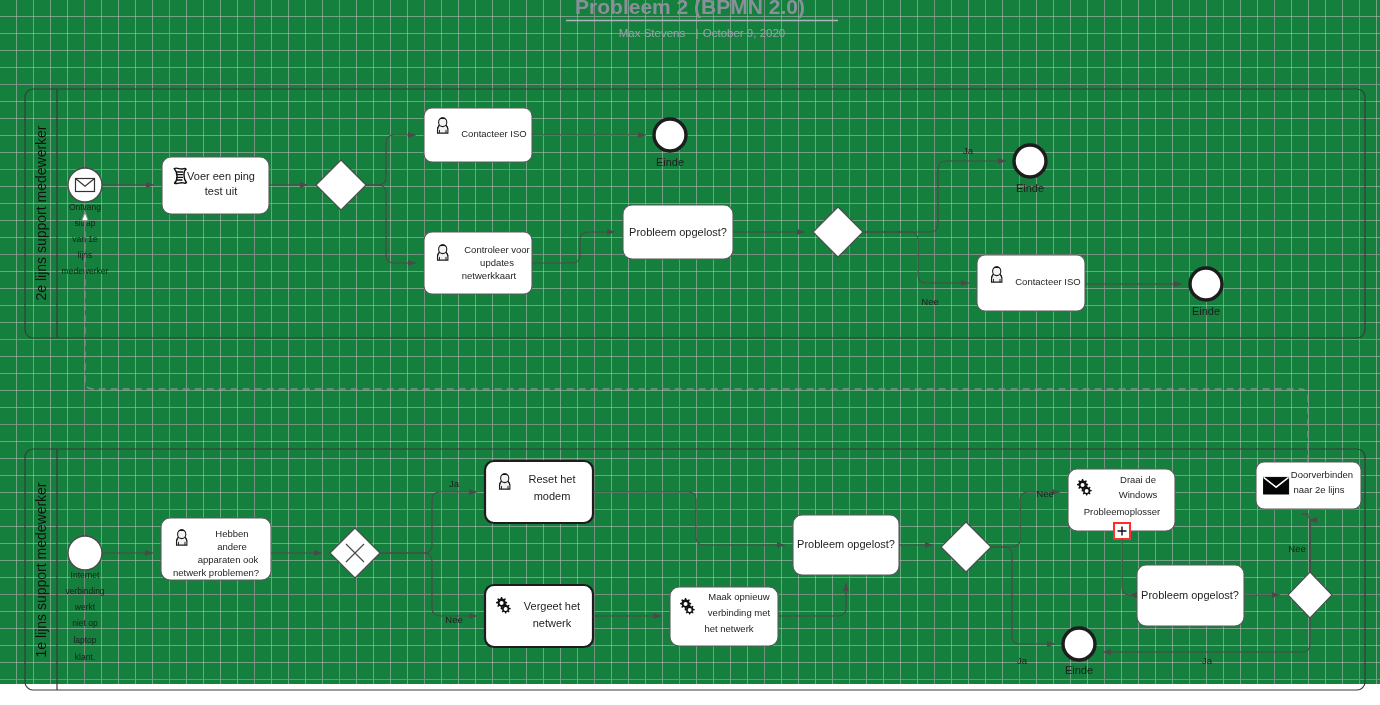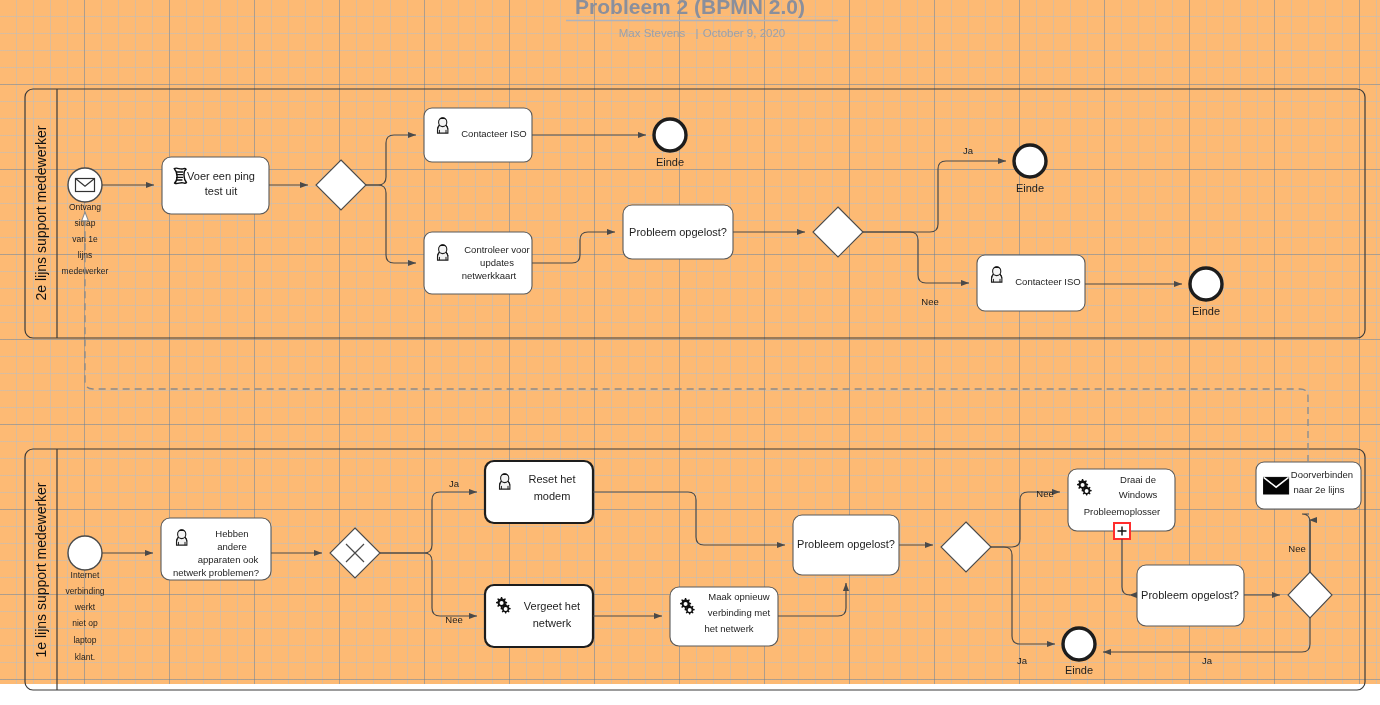--- a/index.html
+++ b/index.html
@@ -1,18 +1,18 @@
 <!DOCTYPE html>
 <html><head>
 <meta charset="utf-8">
 <style>
   html,body{margin:0;padding:0;background:#ffffff;}
   body{width:1380px;height:705px;overflow:hidden;
        font-family:"Liberation Sans", sans-serif;}
-  #canvas{position:relative;width:1380px;height:684px;background:#fdba74;}
+  #canvas{position:relative;width:1380px;height:684px;background:#15803d;}
   .grid{position:absolute;inset:0;
         background-image:
           linear-gradient(to right, rgba(120,120,120,.45) 1px, transparent 1px),
           linear-gradient(to bottom, rgba(120,120,120,.45) 1px, transparent 1px),
           linear-gradient(to right, rgba(190,190,190,.55) 1px, transparent 1px),
           linear-gradient(to bottom, rgba(190,190,190,.55) 1px, transparent 1px);
         background-size:85px 85px,85px 85px,17px 17px,17px 17px;
         background-position:-1px -1px,-1px -1px,-1px -1px,-1px -1px;}
   svg{position:absolute;left:0;top:0;}
   text{font-family:"Liberation Sans", sans-serif;fill:#1d1d1d;}

